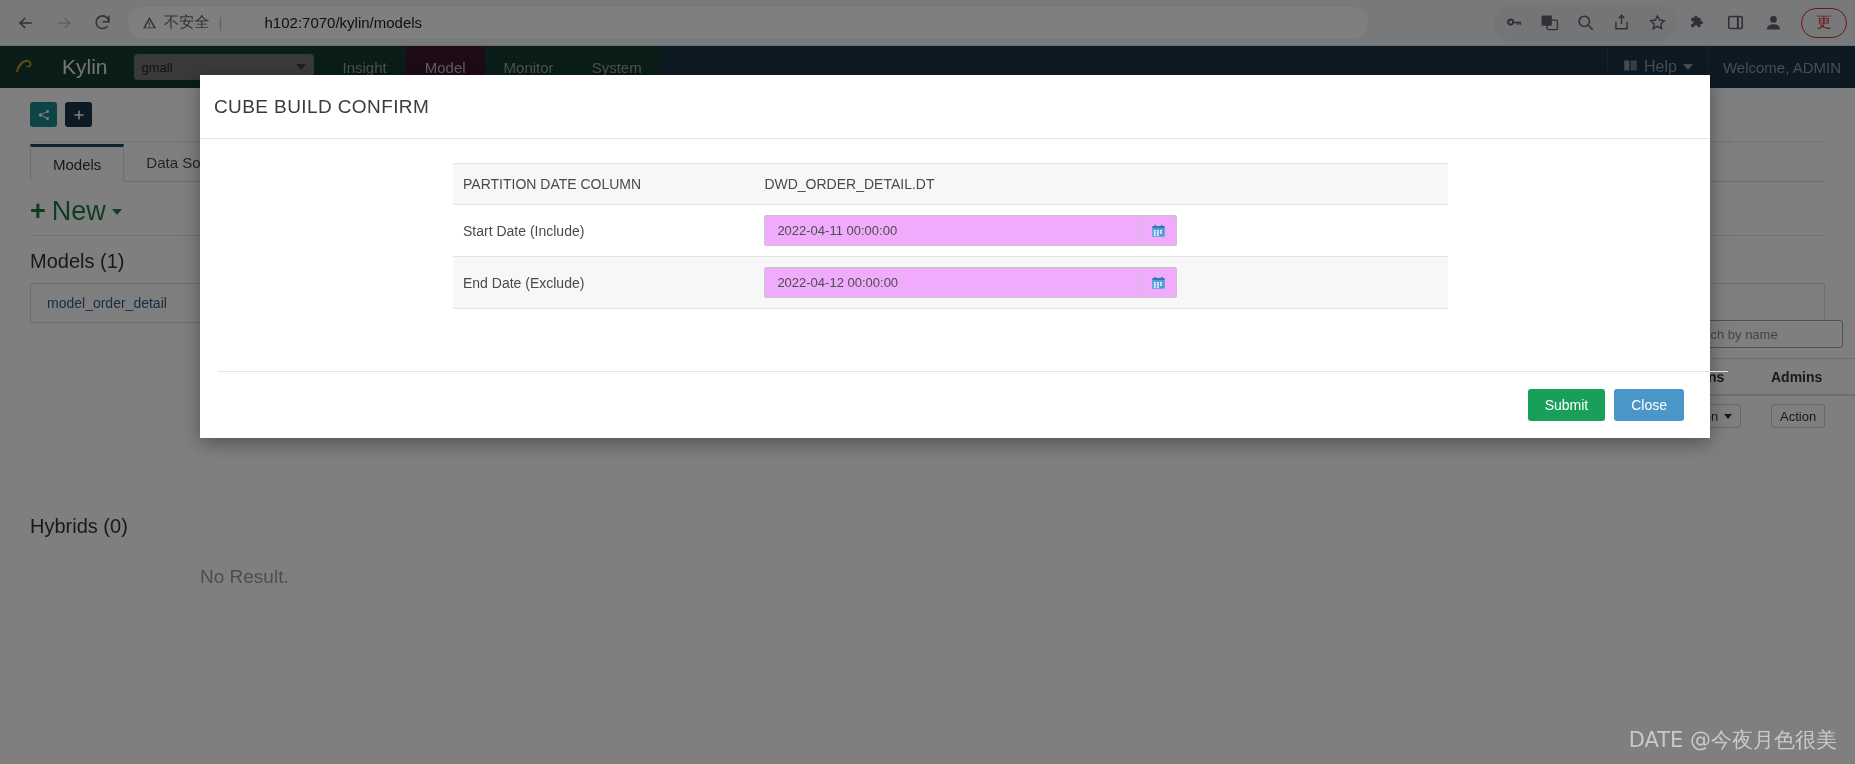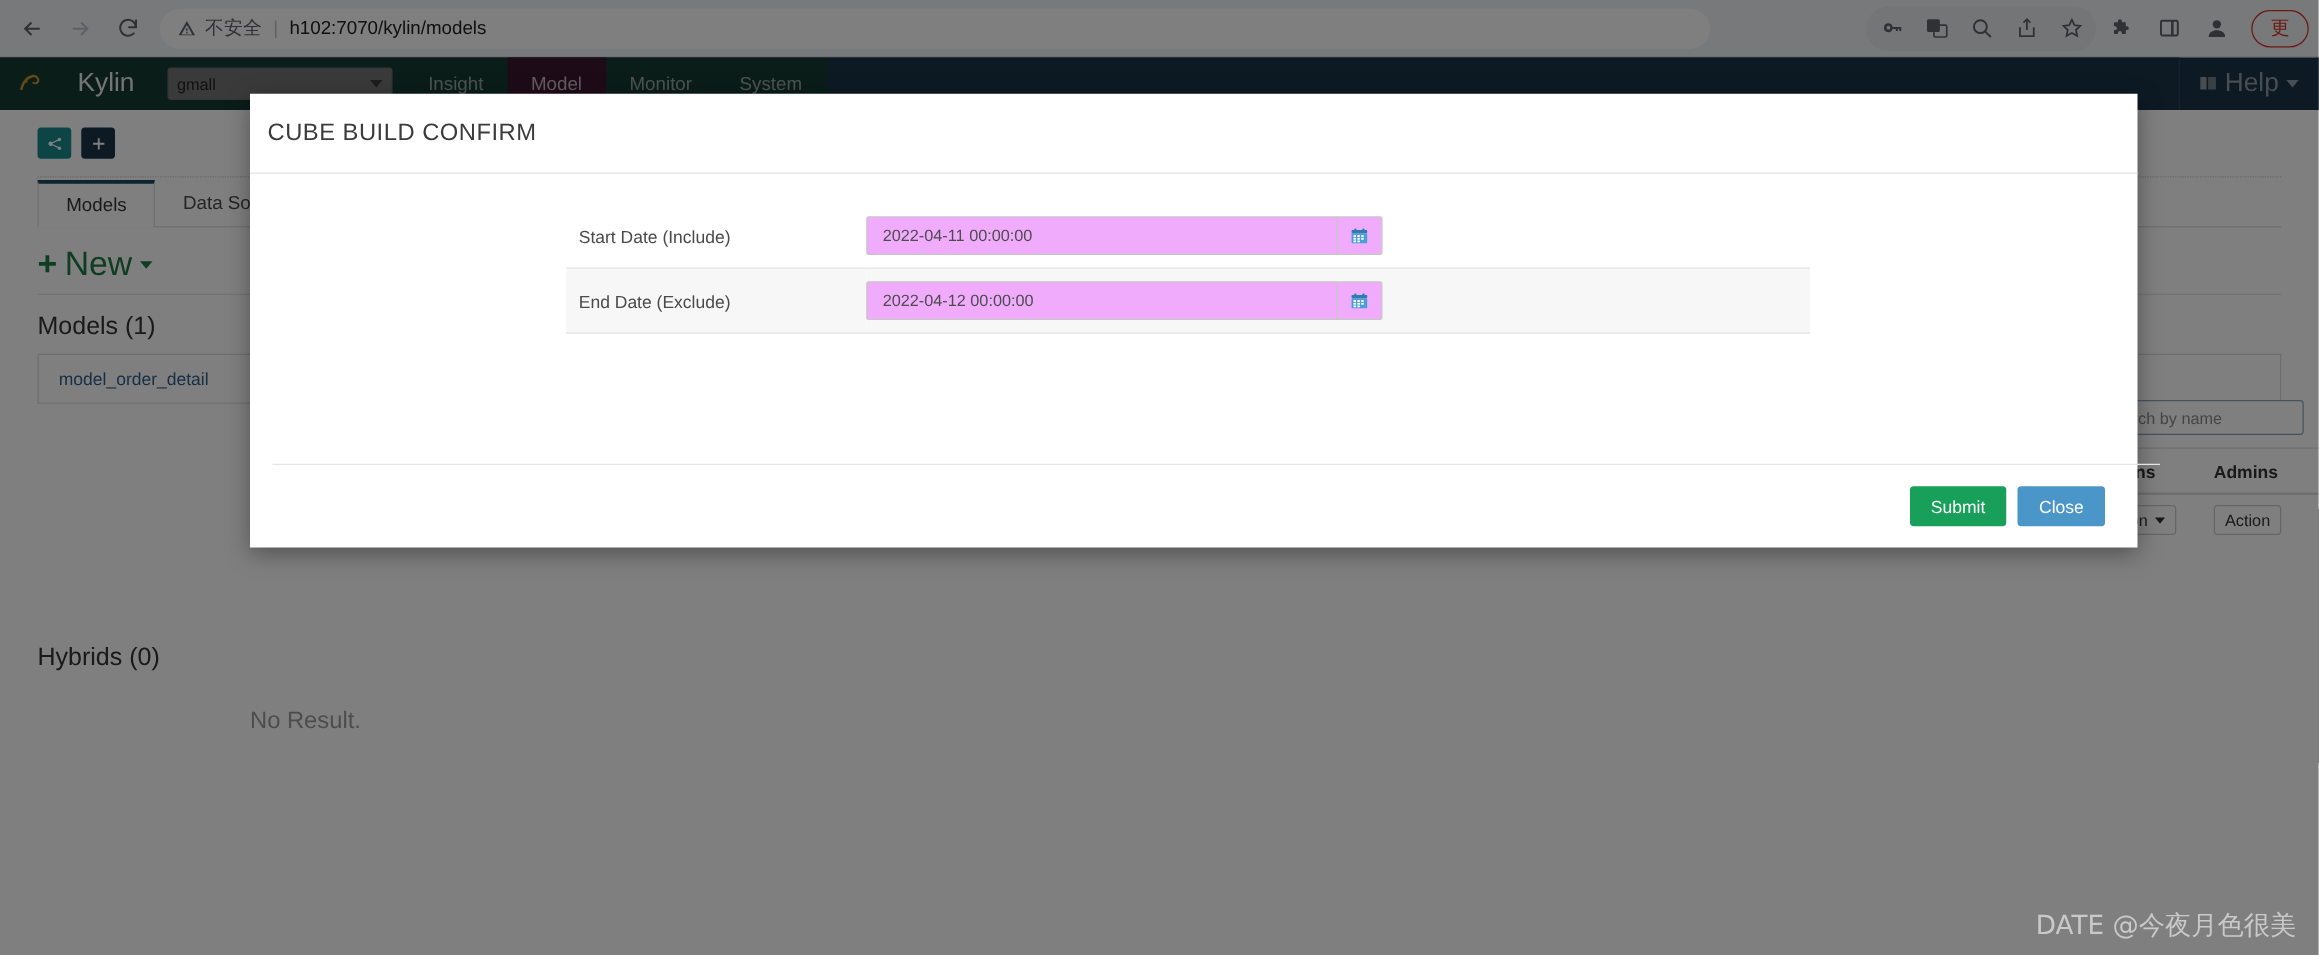--- a/index.html
+++ b/index.html
@@ -34,21 +34,21 @@
     background: #ffffff;
     border-radius: 16px;
     display: flex; align-items: center;
     padding: 0 14px;
     font-size: 15px;
     color: #202124;
   }
   .warn-icon { color: #5f6368; margin-right: 7px; display:flex; }
   .insecure-label { color: #5f6368; font-size: 15px; letter-spacing: .2px;}
   .url-sep { color: #bdc1c6; margin: 0 9px; font-size: 15px; }
-  .url-text { color: #202124; font-size: 15px; }
+  .url-text { color: #202124; font-size: 15px; margin-left: 33px; }
 
   .chrome-actions {
     margin-left: auto;
     display: flex; align-items: center; gap: 2px;
     padding-right: 6px;
   }
   .chrome-icon {
     width: 36px; height: 36px; border-radius: 50%;
     display: flex; align-items: center; justify-content: center;
     color: #5f6368;
@@ -105,21 +105,21 @@
   .nav-item {
     display: flex; align-items: center;
     padding: 0 19px;
     font-size: 15px; color: #9aa6a2;
   }
   .nav-item.active { background: #3c1630; color: #c4b8c0; }
   .nav-fill { flex: 1; background: #1b3448; }
   .nav-right { display: flex; align-items: stretch; }
   .nav-help {
     display: flex; align-items: center; gap: 6px;
-    padding: 0 15px; font-size: 21px; color: #8e9aa3;
+    padding: 0 15px; font-size: 16px; color: #8e9aa3;
     border-left: 1px solid #2a4358;
     border-right: 1px solid #2a4358;
   }
   .nav-welcome {
     display: flex; align-items: center;
     padding: 0 14px; font-size: 15px; color: #8e9aa3;
     white-space: nowrap; overflow: hidden;
   }
 
   
@@ -381,20 +381,21 @@
         <div class="nav-help">
           <span>
             <svg width="15" height="13" viewBox="0 0 24 20" fill="currentColor">
                 <path d="M2 2h8v16H2z"></path>
                 <path d="M12 2h10v16H12z" opacity=".75"></path>
               </svg>
           </span>
           <span>Help</span>
           <span class="caret" style="border-top-color:#8e9aa3"></span>
         </div>
+        <div class="nav-welcome">Welcome, ADMIN</div>
       </div>
     </div>
 
     <div class="page">
       <div class="toolbar-row">
         <div class="sq-btn teal">
           <svg width="14" height="14" viewBox="0 0 24 24" fill="currentColor">
               <circle cx="6" cy="12" r="3"></circle>
               <circle cx="18" cy="6" r="2.4"></circle>
               <circle cx="18" cy="18" r="2.4"></circle>
@@ -464,20 +465,24 @@
   <div class="backdrop"></div>
 
   <div class="modal">
     <div class="modal-header">
       <div class="modal-title">CUBE BUILD CONFIRM</div>
     </div>
 
     <div class="modal-body">
       <table class="form-table">
         <tbody>
+            <tr>
+          <th>PARTITION DATE COLUMN</th>
+          <th class="col2">DWD_ORDER_DETAIL.DT</th>
+        </tr>
         <tr>
           <td>Start Date (Include)</td>
           <td class="col2">
             <div class="date-input-group">
               <span class="val">2022-04-11 00:00:00</span>
               <span class="date-btn">
                 <svg width="15" height="16" viewBox="0 0 24 24">
                       <rect x="2" y="4" width="20" height="4" rx="1" fill="#2f7cb0"></rect>
                       <rect x="2" y="8" width="20" height="13" rx="1" fill="#4b9ed6"></rect>
                       <g fill="#ffffff">

